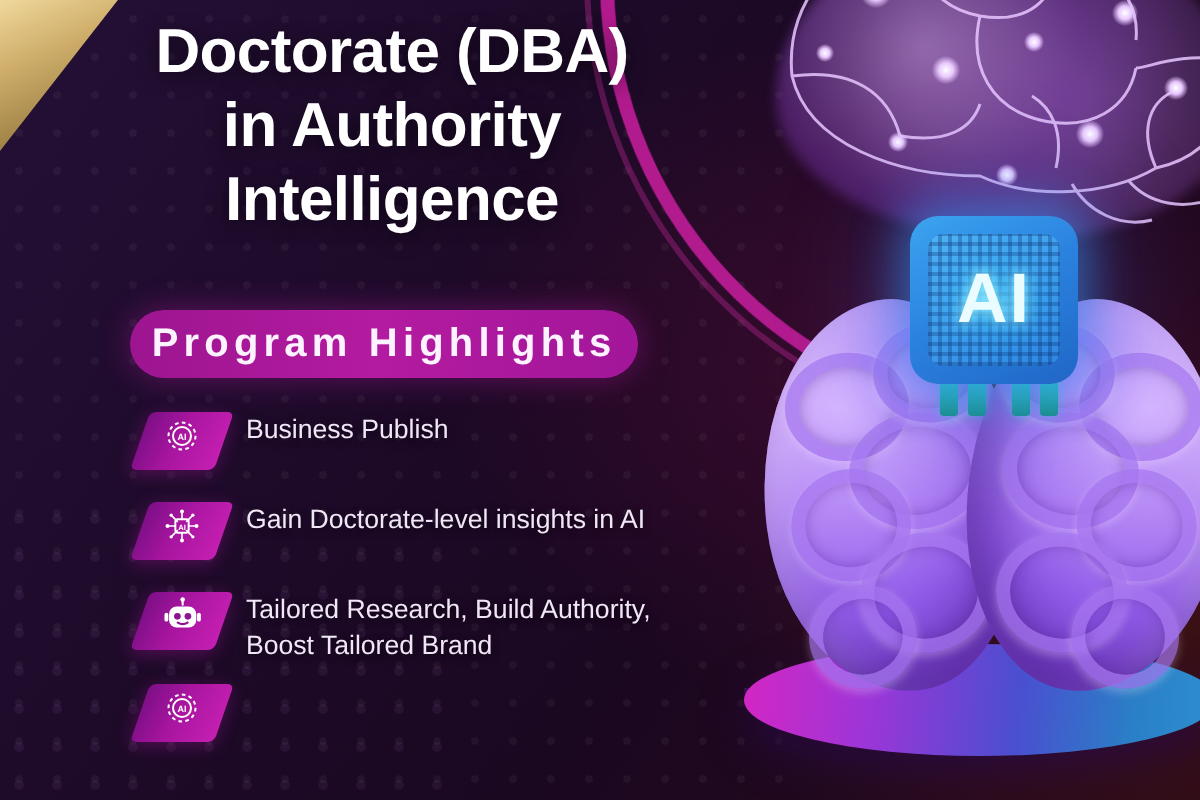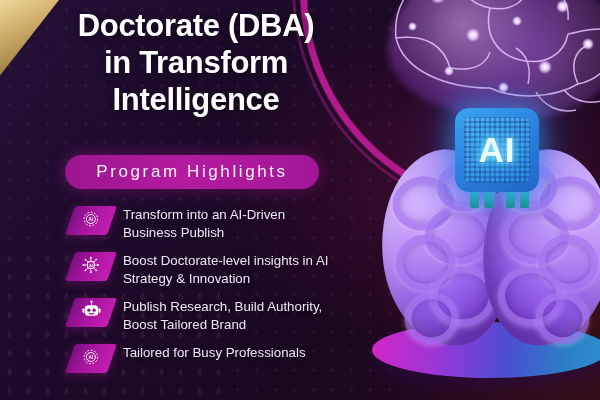--- a/index.html
+++ b/index.html
@@ -189,22 +189,22 @@
     width: 254px; height: 34px;
     border-radius: 17px;
     background: linear-gradient(92deg, #9c1590 0%, #b41ba0 48%, #a2169a 100%);
     display: flex;
     align-items: center;
     justify-content: center;
     box-shadow: 0 0 16px rgba(180,27,160,0.45);
   }
   .highlight-pill span {
     color: #fdf2ff;
-    font-size: 17px;
-    font-weight: 400;
+    font-size: 20px;
+    font-weight: 700;
     letter-spacing: 2.6px;
   }
 
   .bullets {
     position: absolute;
     left: 70px; top: 204px;
     width: 320px;
   }
   .bullet {
     position: relative;
@@ -309,21 +309,21 @@
   <div class="chip">
     <div class="chip-inner">
       <span class="chip-label">AI</span>
     </div>
   </div>
 
   <div class="content">
 
     <div class="title">
       <div>Doctorate (DBA)</div>
-      <div>in Transform</div>
+      <div>in Authority</div>
       <div>Intelligence</div>
     </div>
 
     <div class="highlight-pill">
       <span>Program Highlights</span>
     </div>
 
     <div class="bullets">
 
       <div class="bullet">
@@ -332,21 +332,20 @@
             <svg width="20" height="20" viewBox="0 0 24 24">
               <g fill="none" stroke="#ffffff" stroke-width="1.2">
                 <circle cx="12" cy="12" r="5.4"></circle>
                 <circle cx="12" cy="12" r="8.1" stroke-dasharray="2.2 2.0"></circle>
               </g>
               <text x="12" y="14.4" font-family="Liberation Sans, sans-serif" font-size="5.4" font-weight="700" fill="#ffffff" text-anchor="middle">AI</text>
             </svg>
           </span>
         </div>
         <div class="bullet-text">
-          <div>Transform into an AI-Driven</div>
           <div>Business Publish</div>
         </div>
       </div>
 
       <div class="bullet">
         <div class="badge">
           <span class="glyph">
             <svg width="20" height="20" viewBox="0 0 24 24">
               <rect x="8" y="8" width="8" height="8" rx="1.4" fill="none" stroke="#ffffff" stroke-width="1.2"></rect>
               <text x="12" y="14.2" font-family="Liberation Sans, sans-serif" font-size="4.6" font-weight="700" fill="#ffffff" text-anchor="middle">AI</text>
@@ -367,58 +366,54 @@
                   <circle cx="20.7" cy="12" r="1.2"></circle>
                 <circle cx="5.5" cy="5.5" r="1"></circle>
                   <circle cx="18.5" cy="5.5" r="1"></circle>
                 <circle cx="5.5" cy="18.5" r="1"></circle>
                   <circle cx="18.5" cy="18.5" r="1"></circle>
               </g>
             </svg>
           </span>
         </div>
         <div class="bullet-text">
-          <div>Boost Doctorate-level insights in AI</div>
-          <div>Strategy &amp; Innovation</div>
+          <div>Gain Doctorate-level insights in AI</div>
         </div>
       </div>
 
       <div class="bullet">
         <div class="badge">
           <span class="glyph">
             <svg width="21" height="21" viewBox="0 0 24 24">
               <path d="M12,2.4 V5" stroke="#ffffff" stroke-width="1.2" stroke-linecap="round"></path>
               <circle cx="12" cy="2" r="1.3" fill="#ffffff"></circle>
               <rect x="4.2" y="6" width="15.6" height="12" rx="4.4" fill="#ffffff"></rect>
               <circle cx="9" cy="11.6" r="1.9" fill="#8e1391"></circle>
               <circle cx="15" cy="11.6" r="1.9" fill="#8e1391"></circle>
               <path d="M9.2,15.2 Q12,17 14.8,15.2" fill="none" stroke="#8e1391" stroke-width="1.3" stroke-linecap="round"></path>
               <rect x="1.6" y="9.6" width="2.2" height="5" rx="1.1" fill="#ffffff"></rect>
               <rect x="20.2" y="9.6" width="2.2" height="5" rx="1.1" fill="#ffffff"></rect>
             </svg>
           </span>
         </div>
         <div class="bullet-text">
-          <div>Publish Research, Build Authority,</div>
+          <div>Tailored Research, Build Authority,</div>
           <div>Boost Tailored Brand</div>
         </div>
       </div>
 
       <div class="bullet">
         <div class="badge">
           <span class="glyph">
             <svg width="20" height="20" viewBox="0 0 24 24">
               <g fill="none" stroke="#ffffff" stroke-width="1.2">
                 <circle cx="12" cy="12" r="5.4"></circle>
                 <circle cx="12" cy="12" r="8.1" stroke-dasharray="2.2 2.0"></circle>
               </g>
               <text x="12" y="14.4" font-family="Liberation Sans, sans-serif" font-size="5.4" font-weight="700" fill="#ffffff" text-anchor="middle">AI</text>
             </svg>
           </span>
         </div>
-        <div class="bullet-text">
-          <div>Tailored for Busy Professionals</div>
-        </div>
       </div>
 
     </div>
   </div>
 </div>
 
 </body></html>

